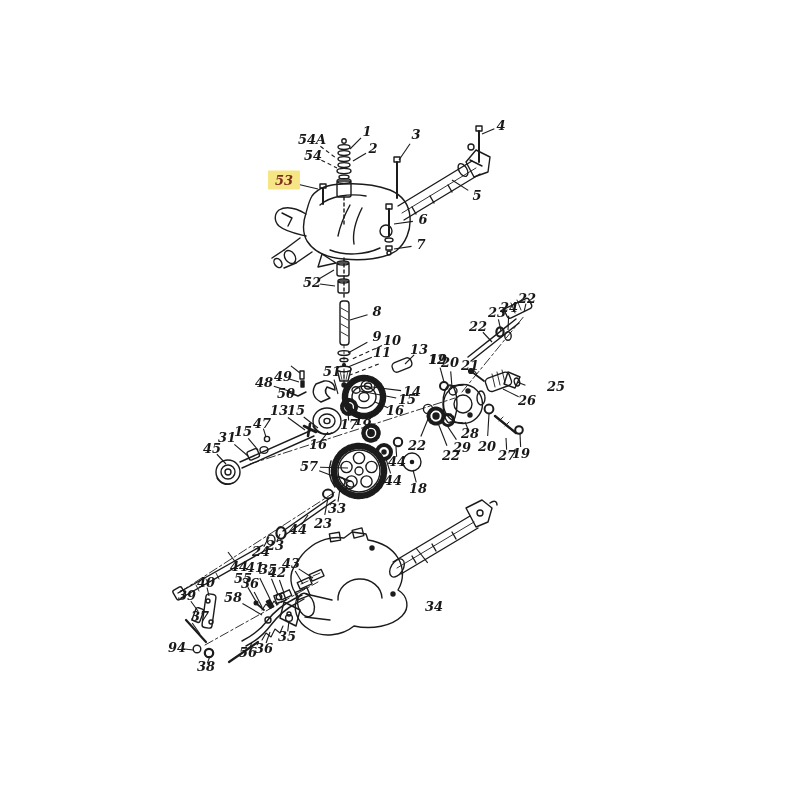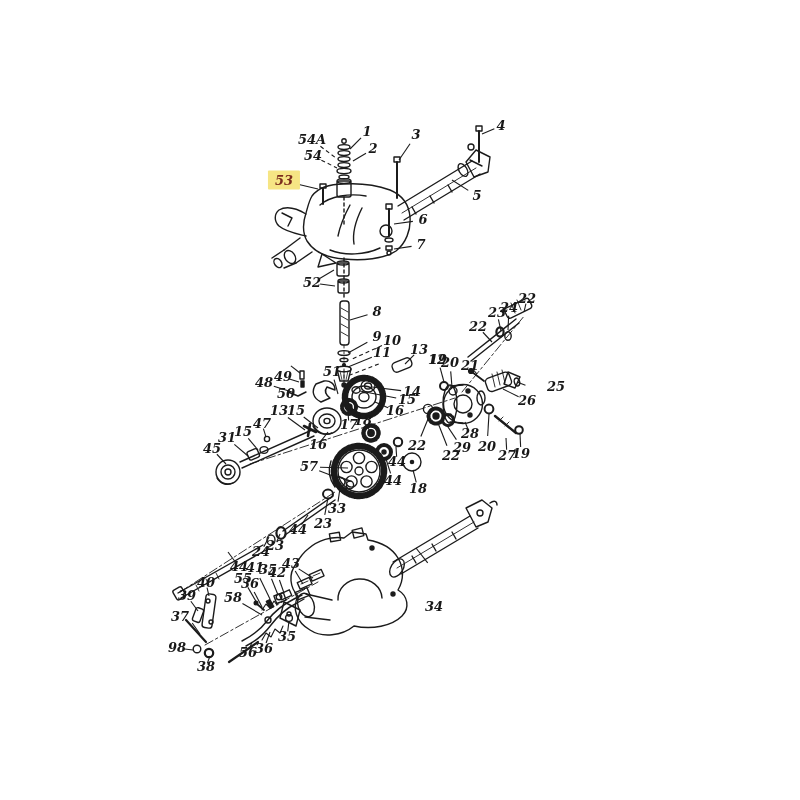--- a/index.html
+++ b/index.html
@@ -438,20 +438,20 @@
       <span class="callout" style="left: 434px; top: 571px; margin-top: 36px;">34</span>
       <span class="callout" style="left: 291px; top: 564px;">43</span>
       <span class="callout" style="left: 277px; top: 573px;">42</span>
       <span class="callout" style="left: 268px; top: 570px;">35</span>
       <span class="callout" style="left: 255px; top: 568px;">41</span>
       <span class="callout" style="left: 243px; top: 579px;">55</span>
       <span class="callout" style="left: 250px; top: 584px;">36</span>
       <span class="callout" style="left: 233px; top: 598px;">58</span>
       <span class="callout" style="left: 206px; top: 583px;">40</span>
       <span class="callout" style="left: 187px; top: 596px;">39</span>
-      <span class="callout" style="left: 180px; top: 617px;">37</span>
-      <span class="callout" style="left: 177px; top: 648px;">98</span>
+      <span class="callout" style="left: 200px; top: 617px;">37</span>
+      <span class="callout" style="left: 177px; top: 648px;">94</span>
       <span class="callout" style="left: 206px; top: 667px;">38</span>
       <span class="callout" style="left: 248px; top: 653px;">56</span>
       <span class="callout" style="left: 264px; top: 649px;">36</span>
       <span class="callout" style="left: 287px; top: 637px;">35</span>
     </div>
 </div>
 
 </body></html>

